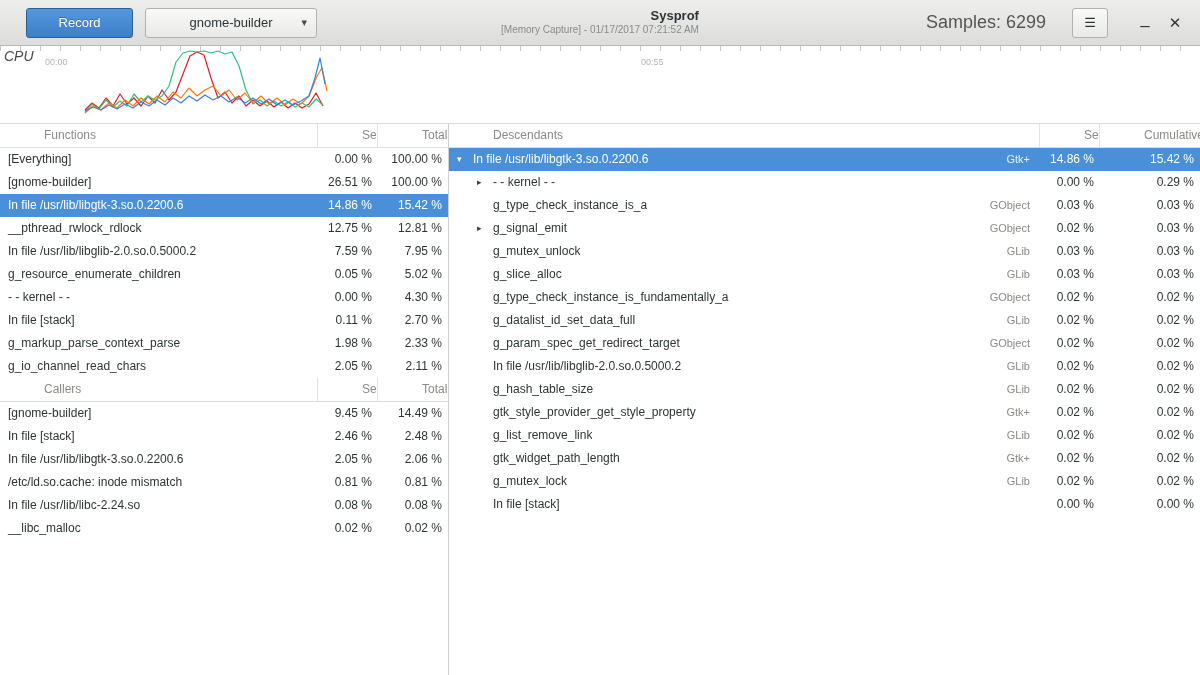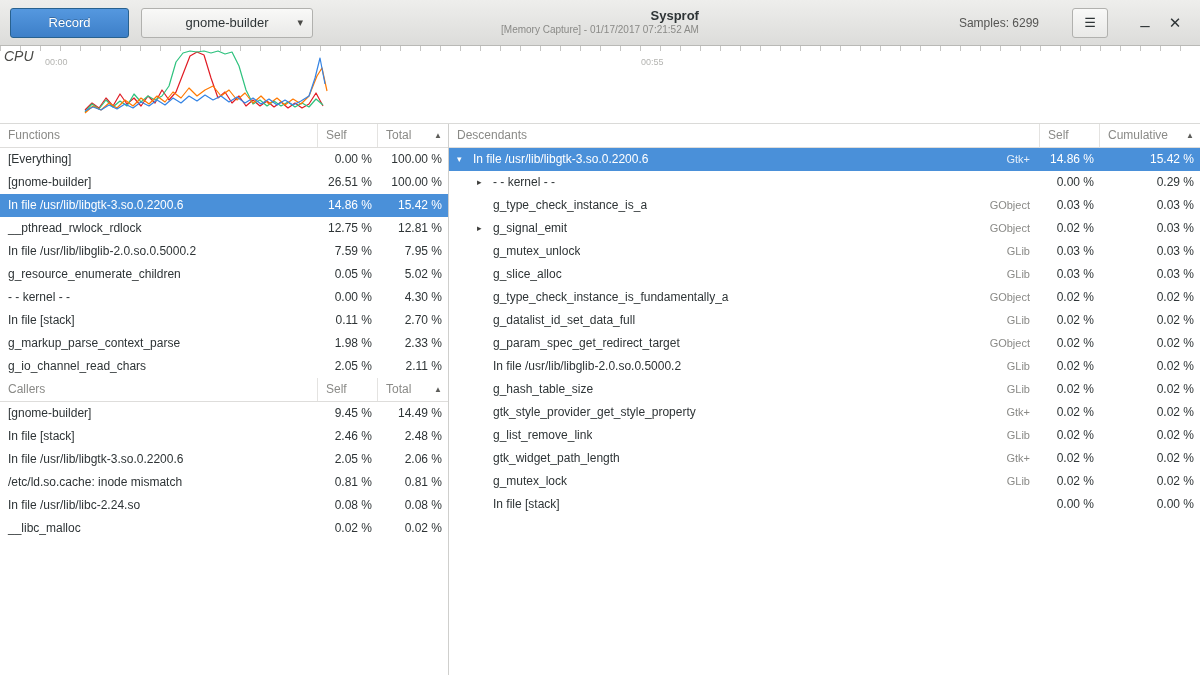--- a/index.html
+++ b/index.html
@@ -4,29 +4,29 @@
 <style>
   * { margin:0; padding:0; box-sizing:border-box; }
   html,body { width:1200px; height:675px; overflow:hidden; }
   body { font-family:"Liberation Sans","DejaVu Sans",sans-serif; background:#ffffff; color:#2e3436; }
 
   
   .headerbar { height:46px; background:linear-gradient(to bottom,#eeeeec,#dcdcda);
     border-bottom:1px solid #b9b9b6; display:flex; align-items:center; padding:0 10px; position:relative; }
   .btn { height:30px; border-radius:3px; font-size:13px; display:flex; align-items:center; justify-content:center; cursor:default; }
   .btn-record { background:linear-gradient(to bottom,#5598df,#3d7fc8); border:1px solid #28618f;
-    color:#ffffff; width:119px; text-shadow:0 -1px 0 rgba(0,0,0,.25); }
+    color:#ffffff; width:107px; text-shadow:0 -1px 0 rgba(0,0,0,.25);margin-left:16px; }
   .btn-plain { background:linear-gradient(to bottom,#f9f9f8,#e9e9e7); border:1px solid #b1b1ae; color:#2e3436; }
   .dropdown { width:172px; margin-left:12px; position:relative; }
   .dropdown .caret { position:absolute; right:9px; top:7px; font-size:11px; color:#4a4a47; }
   .titlebox { position:absolute; left:50%; transform:translateX(-50%); text-align:center; line-height:1.25; }
   .title { font-size:13px; font-weight:bold; color:#2e3436;text-align:right; }
   .subtitle { font-size:10px; color:#8a8a87; }
   .right-cluster { margin-left:auto; display:flex; align-items:center; }
-  .samples { font-size:12px; color:#555553; margin-right:33px; }
+  .samples { font-size:18px; color:#555553; margin-right:26px; }
   .menu-btn { width:36px; margin-right:22px; font-size:13px; }
   .winctl { width:30px; height:30px; display:flex; align-items:center; justify-content:center;
     font-size:15px; color:#2e3436; }
   .winctl.min span { position:relative; top:3px; font-size:17px; }
 
   
   .cpu-area { height:77px; position:relative; background:#ffffff; }
   .ruler { position:absolute; top:0; left:0; right:0; height:5px;
     background:repeating-linear-gradient(to right,#c6c6c4 0,#c6c6c4 1px,transparent 1px,transparent 20px); }
   .cpu-label { position:absolute; top:2px; left:4px; font-size:14px; color:#4a4a47;font-style:italic; }
@@ -35,21 +35,21 @@
   .time-label.t1 { left:598px; }
   .cpu-svg { position:absolute; left:0; top:0; width:1200px; height:77px; }
 
   
   .panes { display:flex; height:552px; border-top:1px solid #dadad8; }
   .left-pane { width:449px; border-right:1px solid #cfcfcd; display:flex; flex-direction:column; }
   .right-pane { flex:1; display:flex; flex-direction:column; }
 
   .thead { display:grid; height:24px; line-height:23px; background:#ffffff;
     border-bottom:1px solid #dedddb; color:#8a8a87; font-size:12px; }
-  .thead .hcell { padding-left:8px; border-right:1px solid #e4e3e1; overflow:hidden; white-space:nowrap; }
+  .thead .hcell { padding-left:8px; border-right:1px solid #e4e3e1; overflow:hidden; white-space:nowrap;margin-left:36px; }
   .thead .hcell:last-child { border-right:none; }
   .thead .hcell .sort { float:right; margin-right:6px; font-size:8px; color:#5d5d5a; line-height:23px; }
   .grid-l { grid-template-columns:1fr 60px 70px; }
   .grid-r { grid-template-columns:1fr 60px 100px; }
 
   .tbody { font-size:12px; }
   .trow { display:grid; height:23px; line-height:23px; }
   .trow .name { padding-left:8px; white-space:nowrap; overflow:hidden; }
   .trow .num { text-align:right; padding-right:6px; white-space:nowrap; }
   .trow.selected { background:#4a90d9; color:#ffffff; }

